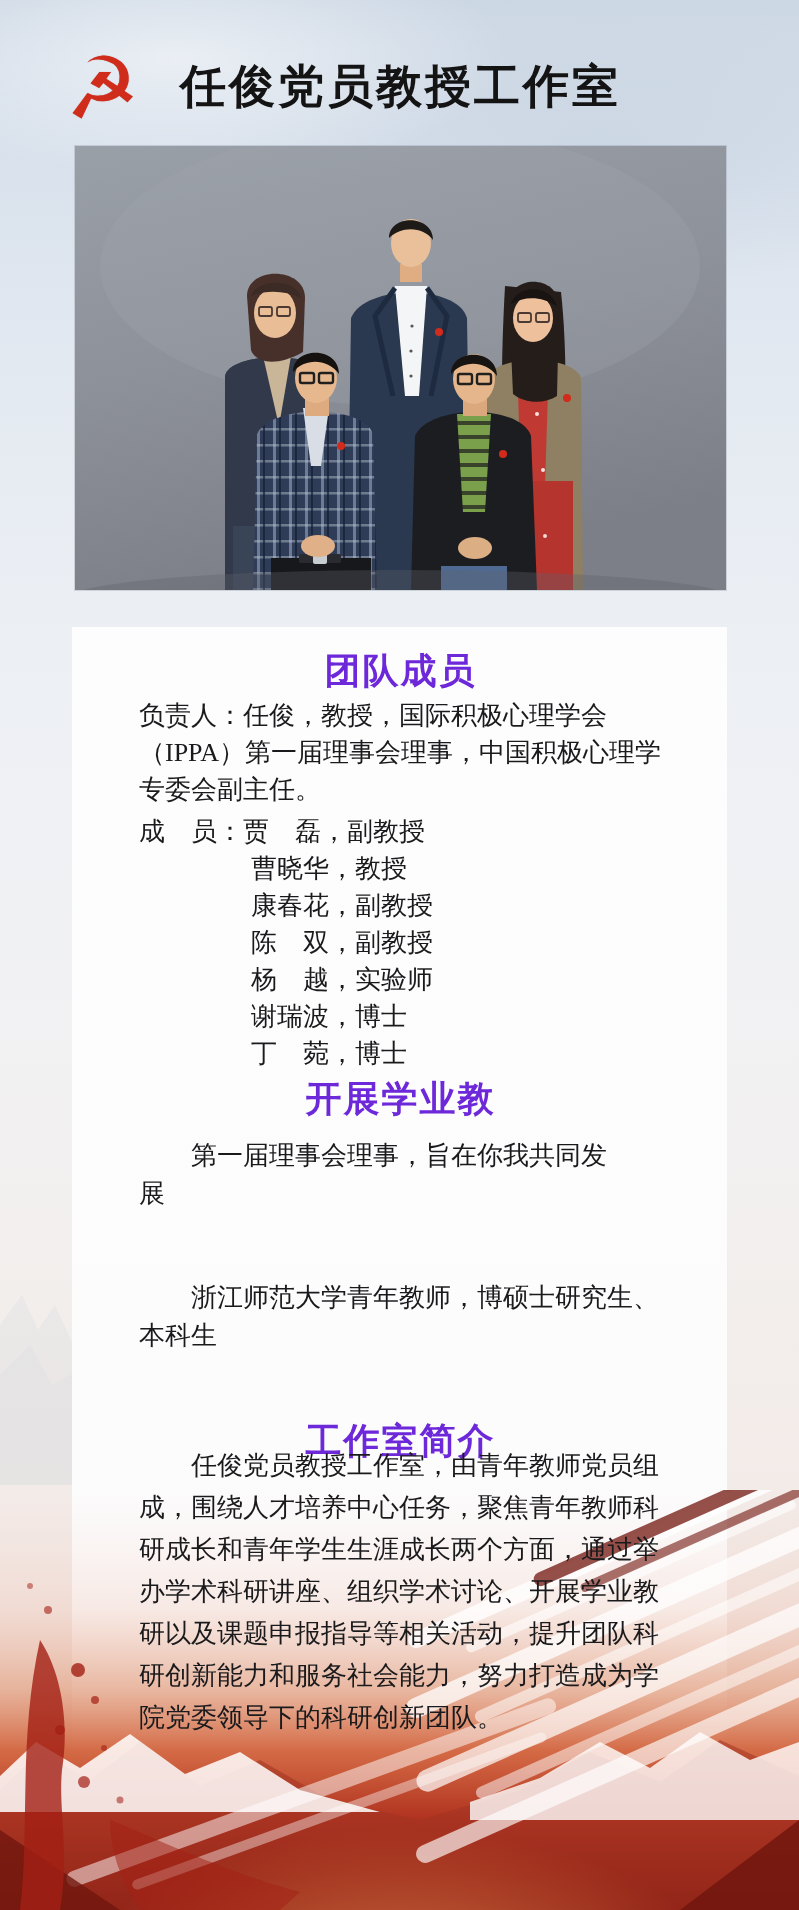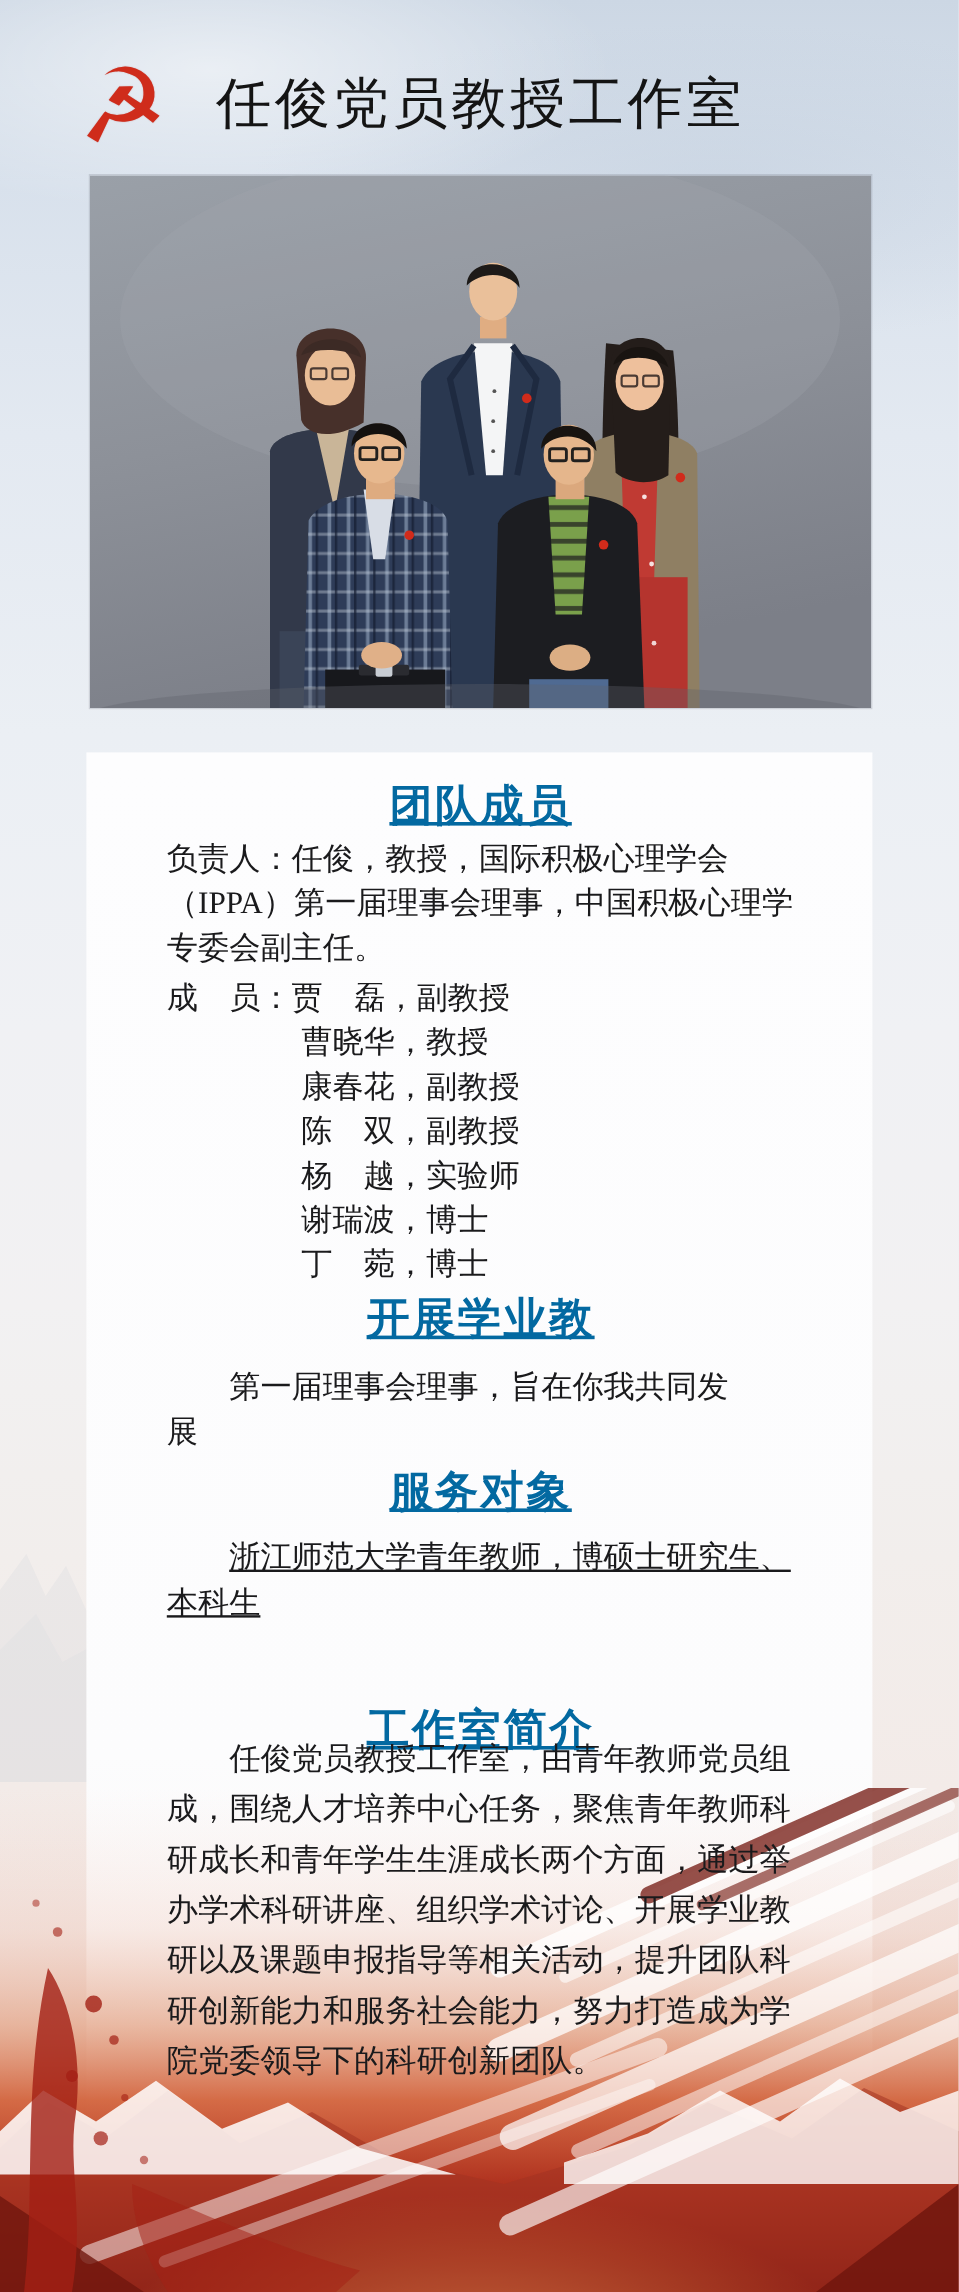--- a/index.html
+++ b/index.html
@@ -14,48 +14,48 @@
       radial-gradient(70% 10% at 75% 8%, rgba(183,197,214,.35), rgba(183,197,214,0) 70%),
       linear-gradient(180deg,#ccd7e4 0%,#d8e1ec 8%,#e3e9f1 19%,#ebeff4 32%,
                       #f0f1f4 45%,#f2f1f2 57%,#f2eeec 68%,#f3ebe8 78%,#f2e3de 86%,#efd9d2 100%);}
   .faint-mountain{position:absolute;left:0;top:1235px;opacity:.5;}
 
   
   .emblem{position:absolute;left:64px;top:46px;font-size:84px;line-height:1;
           color:#cf2c1b;font-family:"DejaVu Sans",sans-serif;
           text-shadow:0 0 1px rgba(160,20,10,.4);transform:rotate(-4deg);}
   .page-title{position:absolute;left:75px;top:56px;width:651px;text-align:center;
-          font-size:46px;font-weight:normal;letter-spacing:3px;color:#141414;}
+          font-size:46px;font-weight:bold;letter-spacing:3px;color:#141414;}
 
   
   .photo{position:absolute;left:75px;top:146px;width:651px;height:444px;overflow:hidden;
          box-shadow:0 0 0 1px rgba(120,125,135,.25);}
 
   
   .panel-bg{position:absolute;left:72px;top:627px;width:655px;height:1163px;
     background:linear-gradient(180deg,
       #fdfdfe 0%, #fcfcfd 72%, rgba(252,250,250,.92) 84%,
       rgba(250,242,240,.55) 93%, rgba(248,235,230,0) 100%);}
 
   
   .artwork{position:absolute;left:0;top:1490px;width:799px;height:420px;}
 
   
   .content{position:absolute;left:75px;top:627px;width:651px;height:1183px;color:#1a1a1c;}
   .sec-heading{position:absolute;left:0;width:651px;text-align:center;
-      font-size:36px;line-height:44px;font-weight:bold;letter-spacing:2px;color:#0369a1;text-decoration:underline;}
+      font-size:36px;line-height:44px;font-weight:bold;letter-spacing:2px;color:#6d28d9;}
   .para{position:absolute;left:64px;width:530px;font-size:26px;letter-spacing:0;
       line-height:37px;white-space:pre-wrap;}
   .h-team{top:22px;}
   .p-leader{top:70px;}
   .p-members{top:186px;padding-left:112px;text-indent:-112px;width:418px;}
   .h-purpose{top:450px;}
   .p-purpose{top:510px;line-height:38px;text-indent:2em;}
   .h-audience{top:594px;}
-  .p-audience{top:652px;line-height:38px;text-indent:2em;text-decoration:underline;}
+  .p-audience{top:652px;line-height:38px;text-indent:2em;}
   .h-intro{top:792px;}
   .p-intro{top:818px;line-height:42px;text-indent:2em;}
 </style>
 </head>
 <body>
 
 <div class="stage">
 
   <div class="sky"></div>
 
@@ -247,21 +247,20 @@
 谢瑞波，博士
 丁　菀，博士</div>
     <div class="para p-leader">负责人：任俊，教授，国际积极心理学会
 （IPPA）第一届理事会理事，中国积极心理学
 专委会副主任。</div>
 
     <div class="sec-heading h-purpose">开展学业教</div>
     <div class="para p-purpose">第一届理事会理事，旨在你我共同发
 展</div>
 
-    <div class="sec-heading h-audience">服务对象</div>
     <div class="para p-audience">浙江师范大学青年教师，博硕士研究生、
 本科生</div>
 
     <div class="sec-heading h-intro">工作室简介</div>
     <div class="para p-intro">任俊党员教授工作室，由青年教师党员组
 成，围绕人才培养中心任务，聚焦青年教师科
 研成长和青年学生生涯成长两个方面，通过举
 办学术科研讲座、组织学术讨论、开展学业教
 研以及课题申报指导等相关活动，提升团队科
 研创新能力和服务社会能力，努力打造成为学

